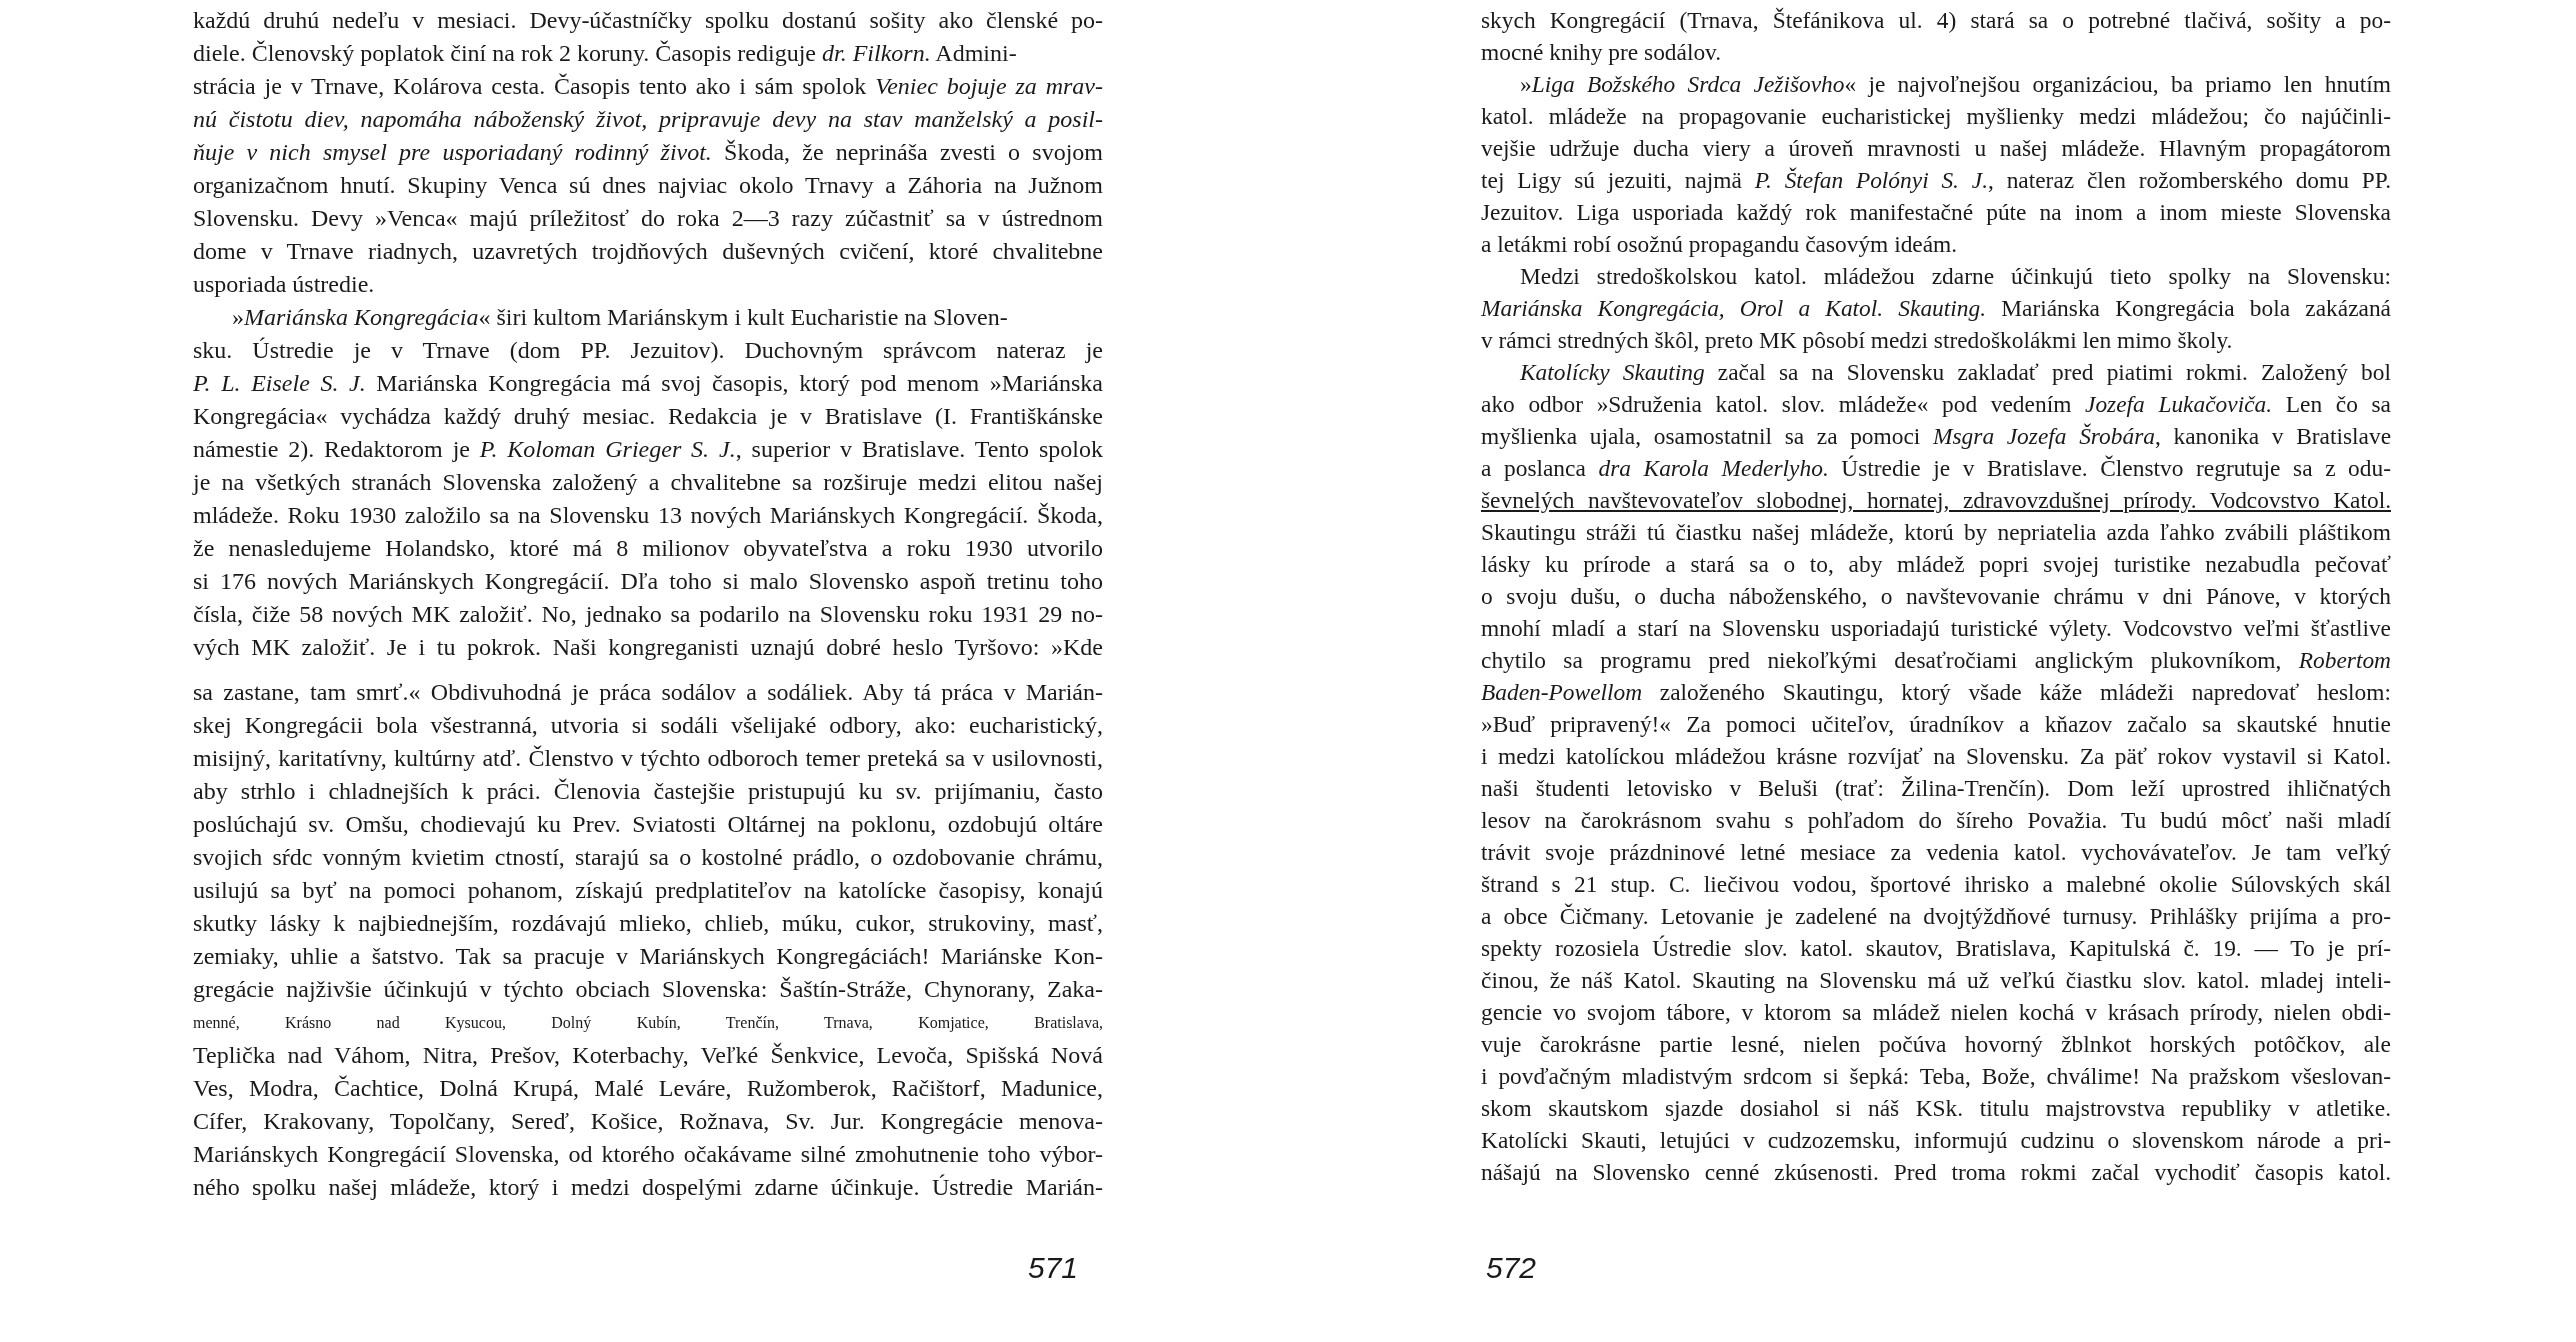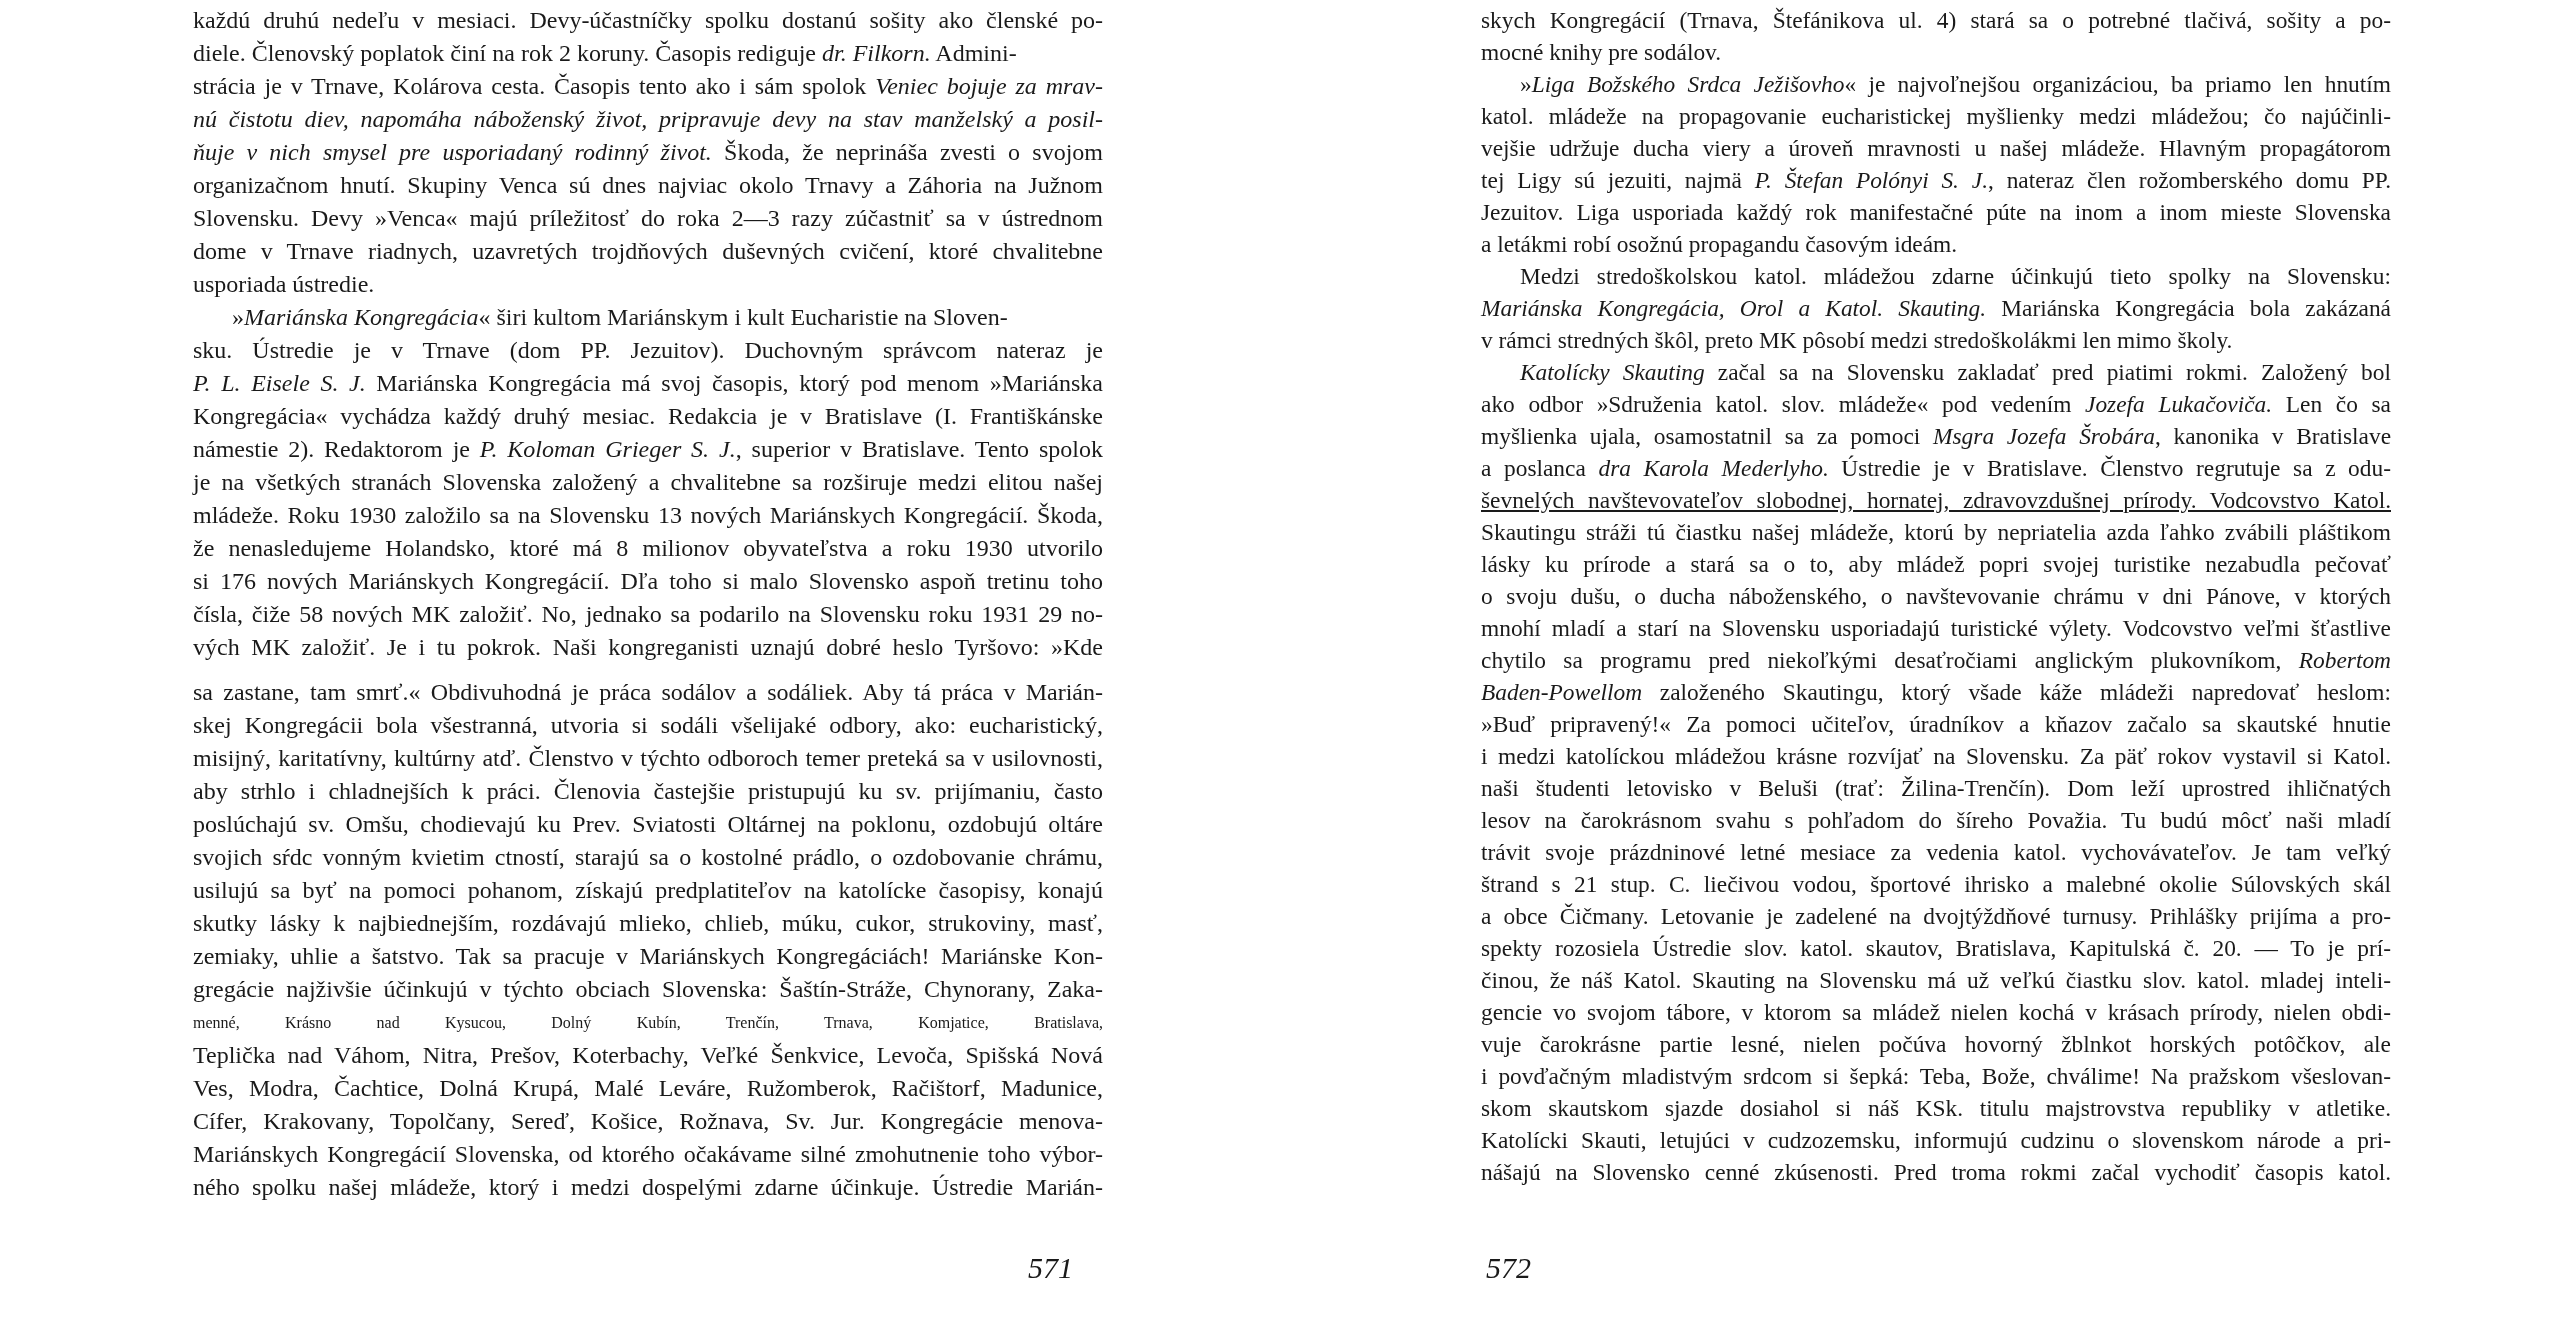--- a/index.html
+++ b/index.html
@@ -22,21 +22,21 @@
     white-space: nowrap;
     overflow: visible;
   }
   .line.last { text-align-last: left; }
   .line.indent { padding-left: 39px; }
   .line .seg { white-space: pre; }
   .line .it { font-style: italic; }
   .page-number {
     position: absolute; top: 1251px;
     font-size: 30px; font-style: italic;
-    font-family: Liberation Serif, serif;
+    font-family: Liberation Sans, sans-serif;
   }
   .page-number.left { left: 1028px; }
   .page-number.right { left: 1486px; }
 </style>
 </head>
 <body>
 
 <div class="page left" id="left-page">
     <div class="line" style="height: 33px; line-height: 33px; font-size: 24px;"><span class="seg" style="word-spacing: 0px;">každú druhú nedeľu v mesiaci. Devy-účastníčky spolku dostanú sošity ako členské po-</span></div>
     <div class="line" style="height: 33px; line-height: 33px; font-size: 24px; transform-origin: left center; white-space: nowrap;"><span class="seg" style="display: inline-block; letter-spacing: 0px;">diele. Členovský poplatok činí na rok 2 koruny. Časopis rediguje </span><span class="seg it" style="display: inline-block; letter-spacing: 0px;">dr. Filkorn.</span><span class="seg" style="display: inline-block; letter-spacing: 0px;"> Admini-</span></div>
@@ -98,21 +98,21 @@
     <div class="line" style="height: 32px; line-height: 32px; font-size: 23.4px;"><span class="seg" style="word-spacing: 0px;">mnohí mladí a starí na Slovensku usporiadajú turistické výlety. Vodcovstvo veľmi šťastlive</span></div>
     <div class="line" style="height: 32px; line-height: 32px; font-size: 23.4px;"><span class="seg" style="word-spacing: 0px;">chytilo sa programu pred niekoľkými desaťročiami anglickým plukovníkom, </span><span class="seg it" style="word-spacing: 0px;">Robertom</span></div>
     <div class="line" style="height: 32px; line-height: 32px; font-size: 23.4px;"><span class="seg it" style="word-spacing: 0px;">Baden-Powellom</span><span class="seg" style="word-spacing: 0px;"> založeného Skautingu, ktorý všade káže mládeži napredovať heslom:</span></div>
     <div class="line" style="height: 32px; line-height: 32px; font-size: 23.4px;"><span class="seg" style="word-spacing: 0px;">»Buď pripravený!« Za pomoci učiteľov, úradníkov a kňazov začalo sa skautské hnutie</span></div>
     <div class="line" style="height: 32px; line-height: 32px; font-size: 23.4px;"><span class="seg" style="word-spacing: 0px;">i medzi katolíckou mládežou krásne rozvíjať na Slovensku. Za päť rokov vystavil si Katol.</span></div>
     <div class="line" style="height: 32px; line-height: 32px; font-size: 23.4px;"><span class="seg" style="word-spacing: 0px;">naši študenti letovisko v Beluši (trať: Žilina-Trenčín). Dom leží uprostred ihličnatých</span></div>
     <div class="line" style="height: 32px; line-height: 32px; font-size: 23.4px;"><span class="seg" style="word-spacing: 0px;">lesov na čarokrásnom svahu s pohľadom do šíreho Považia. Tu budú môcť naši mladí</span></div>
     <div class="line" style="height: 32px; line-height: 32px; font-size: 23.4px;"><span class="seg" style="word-spacing: 0px;">trávit svoje prázdninové letné mesiace za vedenia katol. vychovávateľov. Je tam veľký</span></div>
     <div class="line" style="height: 32px; line-height: 32px; font-size: 23.4px;"><span class="seg" style="word-spacing: 0px;">štrand s 21 stup. C. liečivou vodou, športové ihrisko a malebné okolie Súlovských skál</span></div>
     <div class="line" style="height: 32px; line-height: 32px; font-size: 23.4px;"><span class="seg" style="word-spacing: 0px;">a obce Čičmany. Letovanie je zadelené na dvojtýždňové turnusy. Prihlášky prijíma a pro-</span></div>
-    <div class="line" style="height: 32px; line-height: 32px; font-size: 23.4px;"><span class="seg" style="word-spacing: 0px;">spekty rozosiela Ústredie slov. katol. skautov, Bratislava, Kapitulská č. 20. — To je prí-</span></div>
+    <div class="line" style="height: 32px; line-height: 32px; font-size: 23.4px;"><span class="seg" style="word-spacing: 0px;">spekty rozosiela Ústredie slov. katol. skautov, Bratislava, Kapitulská č. 19. — To je prí-</span></div>
     <div class="line" style="height: 32px; line-height: 32px; font-size: 23.4px;"><span class="seg" style="word-spacing: 0px;">činou, že náš Katol. Skauting na Slovensku má už veľkú čiastku slov. katol. mladej inteli-</span></div>
     <div class="line" style="height: 32px; line-height: 32px; font-size: 23.4px;"><span class="seg" style="word-spacing: 0px;">gencie vo svojom tábore, v ktorom sa mládež nielen kochá v krásach prírody, nielen obdi-</span></div>
     <div class="line" style="height: 32px; line-height: 32px; font-size: 23.4px;"><span class="seg" style="word-spacing: 0px;">vuje čarokrásne partie lesné, nielen počúva hovorný žblnkot horských potôčkov, ale</span></div>
     <div class="line" style="height: 32px; line-height: 32px; font-size: 23.4px;"><span class="seg" style="word-spacing: 0px;">i povďačným mladistvým srdcom si šepká: Teba, Bože, chválime! Na pražskom všeslovan-</span></div>
     <div class="line" style="height: 32px; line-height: 32px; font-size: 23.4px;"><span class="seg" style="word-spacing: 0px;">skom skautskom sjazde dosiahol si náš KSk. titulu majstrovstva republiky v atletike.</span></div>
     <div class="line" style="height: 32px; line-height: 32px; font-size: 23.4px;"><span class="seg" style="word-spacing: 0px;">Katolícki Skauti, letujúci v cudzozemsku, informujú cudzinu o slovenskom národe a pri-</span></div>
     <div class="line" style="height: 32px; line-height: 32px; font-size: 23.4px;"><span class="seg" style="word-spacing: 0px;">nášajú na Slovensko cenné zkúsenosti. Pred troma rokmi začal vychodiť časopis katol.</span></div>
   </div>
 
 <div class="page-number left">571</div>

